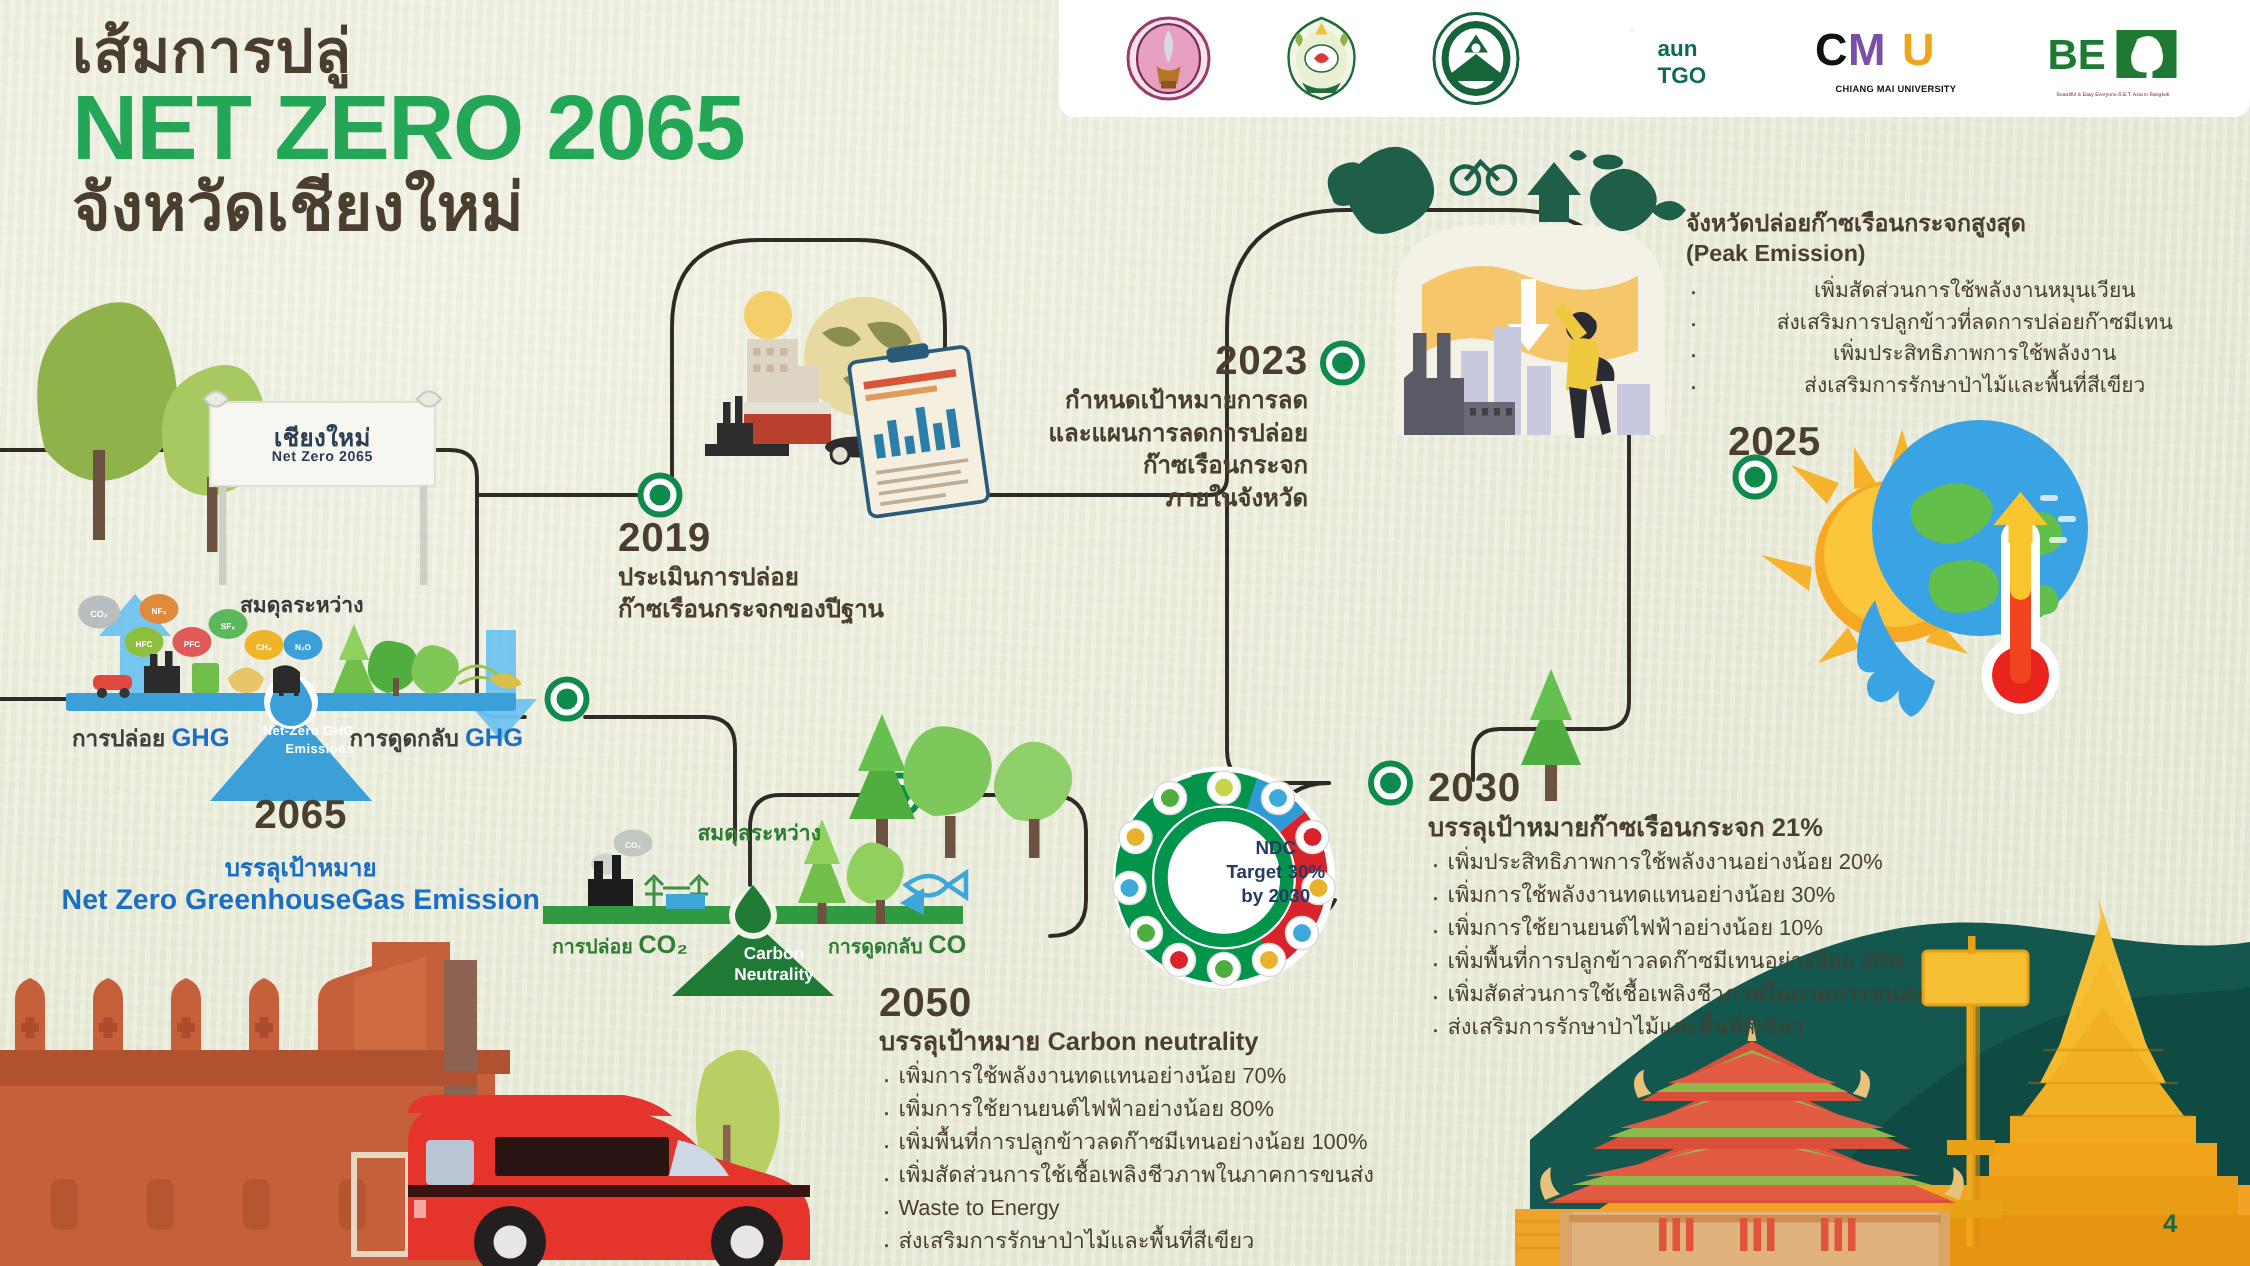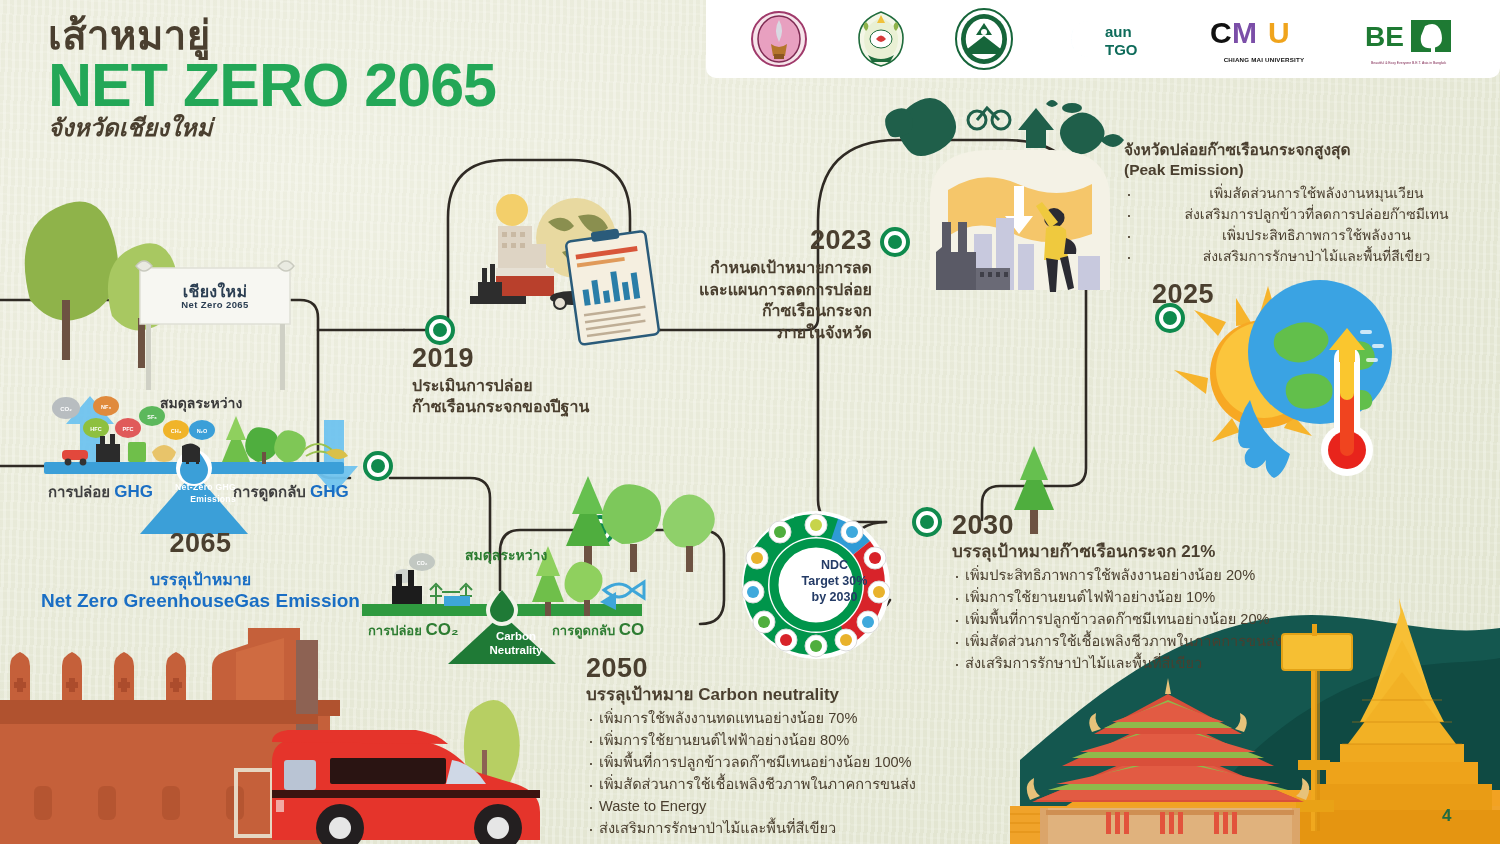--- a/index.html
+++ b/index.html
@@ -36,21 +36,21 @@
   #title-block{position:absolute;left:48px;top:14px;z-index:30;}
   .t-line1{
     font-size:40px;font-weight:bold;color:#4a3f2f;letter-spacing:.5px;
     line-height:1.05;
   }
   .t-line2{
     font-size:61px;font-weight:bold;color:#23a757;letter-spacing:-1px;
     line-height:1.02;margin-top:-2px;
   }
   .t-line3{
-    font-size:24px;font-weight:bold;color:#4a3f2f;line-height:1.1;margin-top:-1px;font-style:italic;
+    font-size:44px;font-weight:bold;color:#4a3f2f;line-height:1.1;margin-top:-1px;
   }
 
   
   .year{
     font-size:27px;font-weight:bold;color:#4a3f2f;line-height:1;letter-spacing:.5px;
   }
   .ms{position:absolute;z-index:26;}
   .ms .head{font-size:15.5px;font-weight:bold;color:#4a3f2f;line-height:1.32;}
   .ms ul{margin:2px 0 0 0;padding:0;list-style:none;}
   .ms li{
@@ -102,21 +102,21 @@
   #lbl-absorb-ghg b{color:#1a6ec4;font-size:17px;}
   #lbl-netzero-tri{left:152px;top:482px;width:84px;text-align:right;font-size:8.6px;color:#ffffff;line-height:1.35;letter-spacing:.3px;}
 
   #lbl-balance-co2{left:465px;top:544px;font-size:14px;color:#2e7d32;}
   #lbl-emit-co2{left:368px;top:620px;font-size:13px;color:#2e7d32;}
   #lbl-emit-co2 b{font-size:17px;}
   #lbl-absorb-co{left:552px;top:620px;font-size:13px;color:#2e7d32;}
   #lbl-absorb-co b{font-size:17px;}
   #lbl-carbneu{left:470px;top:629px;width:92px;text-align:center;font-size:11.5px;color:#ffffff;line-height:1.25;}
 
-  #ndc-text{position:absolute;left:784px;top:557px;width:101px;text-align:center;
+  #ndc-text{position:absolute;left:800px;top:557px;width:101px;text-align:center;
     font-size:12.5px;font-weight:bold;color:#243b66;line-height:1.28;z-index:25;}
 
   #sign-th{position:absolute;left:150px;top:279px;width:130px;text-align:center;
     font-size:16px;font-weight:bold;color:#2b3e52;z-index:25;letter-spacing:.3px;}
   #sign-en{position:absolute;left:150px;top:299px;width:130px;text-align:center;
     font-size:9.5px;font-weight:bold;color:#2b3e52;z-index:25;letter-spacing:.4px;}
 
   #page-num{position:absolute;left:1442px;top:806px;font-size:17px;font-weight:bold;
     color:#1f6b41;z-index:40;}
 
@@ -667,21 +667,21 @@
           <path d="M50 8 l40 0 l0 32 l-40 0 Z" fill="#1e7a33"></path>
           <path d="M64 14 q12 -6 16 6 q4 14 -8 16 q-14 2 -12 -12 Z" fill="#ffffff"></path>
           <rect x="70" y="32" width="4" height="8" fill="#ffffff"></rect>
         </svg>
       <div class="bed-sub">Beautiful &amp; Easy Everyone
 B.E.T. Asia in Bangkok</div>
     </div>
   </div>
 
   <div id="title-block">
-    <div class="t-line1">เส้าหมายู่</div>
+    <div class="t-line1">เส้มการปลู่</div>
     <div class="t-line2">NET ZERO 2065</div>
     <div class="t-line3">จังหวัดเชียงใหม่</div>
   </div>
 
   <div id="sign-th">เชียงใหม่</div>
   <div id="sign-en">Net Zero 2065</div>
 
   <div class="dlabel" id="lbl-balance-ghg">สมดุลระหว่าง</div>
   <div class="dlabel" id="lbl-emit-ghg">
     <span>การปล่อย</span>
@@ -734,20 +734,21 @@
     <div class="year">2019</div>
     <div class="head" style="white-space:pre-line">ประเมินการปล่อย
 ก๊าซเรือนกระจกของปีฐาน</div>
   </div>
 
   <div class="ms" id="ms-2030">
     <div class="year">2030</div>
     <div class="head">บรรลุเป้าหมายก๊าซเรือนกระจก 21%</div>
     <ul>
       <li>เพิ่มประสิทธิภาพการใช้พลังงานอย่างน้อย 20%</li>
+      <li>เพิ่มการใช้พลังงานทดแทนอย่างน้อย 30%</li>
       <li>เพิ่มการใช้ยานยนต์ไฟฟ้าอย่างน้อย 10%</li>
       <li>เพิ่มพื้นที่การปลูกข้าวลดก๊าซมีเทนอย่างน้อย 20%</li>
       <li>เพิ่มสัดส่วนการใช้เชื้อเพลิงชีวภาพในภาคการขนส่ง</li>
       <li>ส่งเสริมการรักษาป่าไม้และพื้นที่สีเขียว</li>
     </ul>
   </div>
 
   <div class="ms" id="ms-2050">
     <div class="year">2050</div>
     <div class="head">บรรลุเป้าหมาย Carbon neutrality</div>

